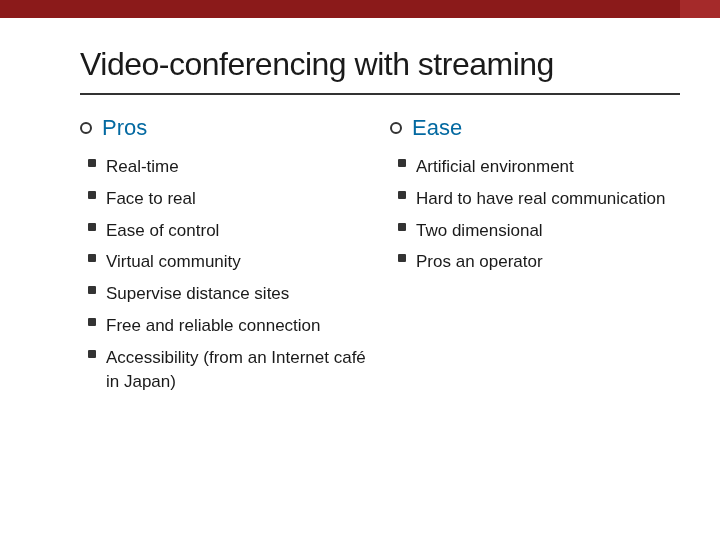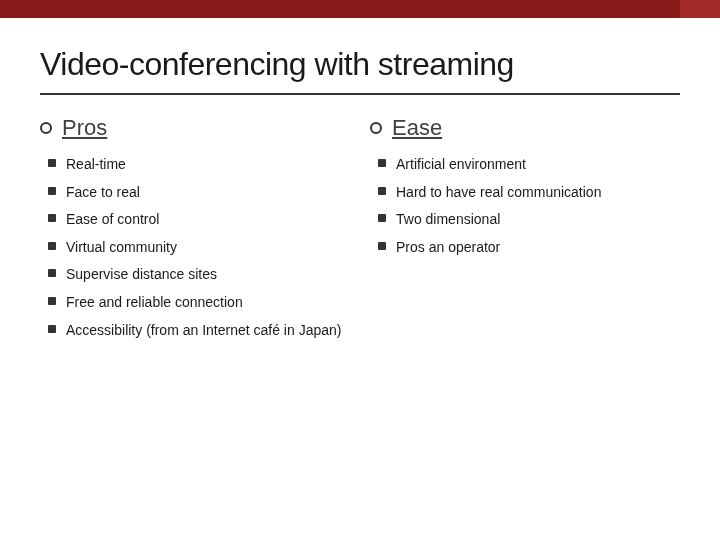--- a/index.html
+++ b/index.html
@@ -34,20 +34,21 @@
       width: 40px;
       height: 18px;
       background: #a52a2a;
     }
 
     .slide-content {
       flex: 1;
       padding: 28px 40px 20px 40px;
       display: flex;
       flex-direction: column;
+      margin-left: 40px;
     }
 
     .title {
       font-size: 32px;
       font-weight: normal;
       color: #1a1a1a;
       margin-bottom: 10px;
       letter-spacing: -0.5px;
     }
 
@@ -79,35 +80,34 @@
     .bullet-main {
       width: 12px;
       height: 12px;
       border: 2px solid #333;
       border-radius: 50%;
       flex-shrink: 0;
     }
 
     .column-title {
       font-size: 22px;
-      color: #404040;
-      text-decoration: underline;
+      color: #0369a1;
     }
 
     .items-list {
       list-style: none;
       padding-left: 8px;
     }
 
     .items-list li {
       display: flex;
       align-items: flex-start;
       gap: 10px;
       margin-bottom: 8px;
-      font-size: 14px;
+      font-size: 17px;
       color: #1a1a1a;
       line-height: 1.4;
     }
 
     .sub-bullet {
       width: 8px;
       height: 8px;
       background: #333;
       border-radius: 1px;
       flex-shrink: 0;

